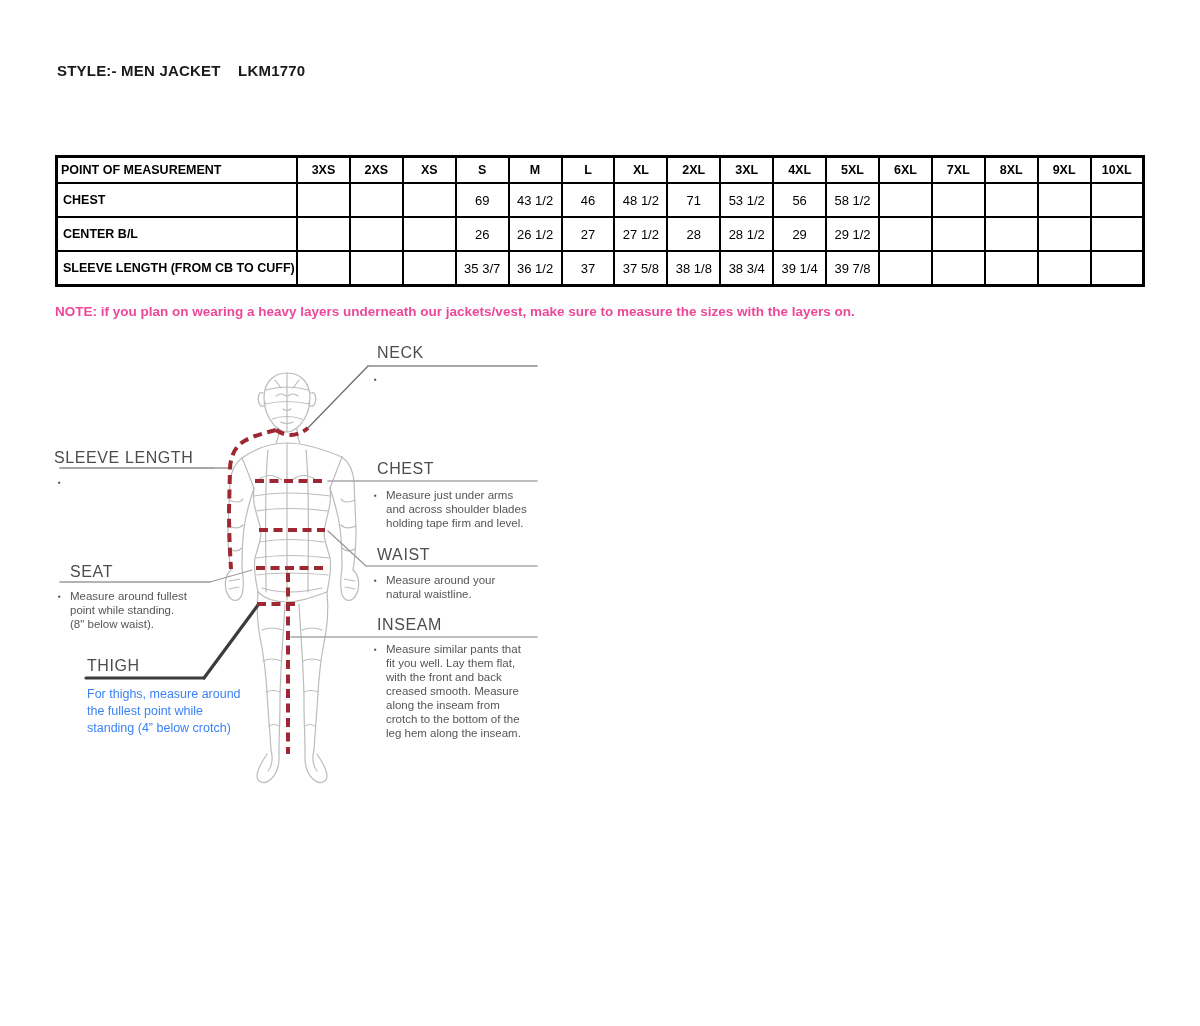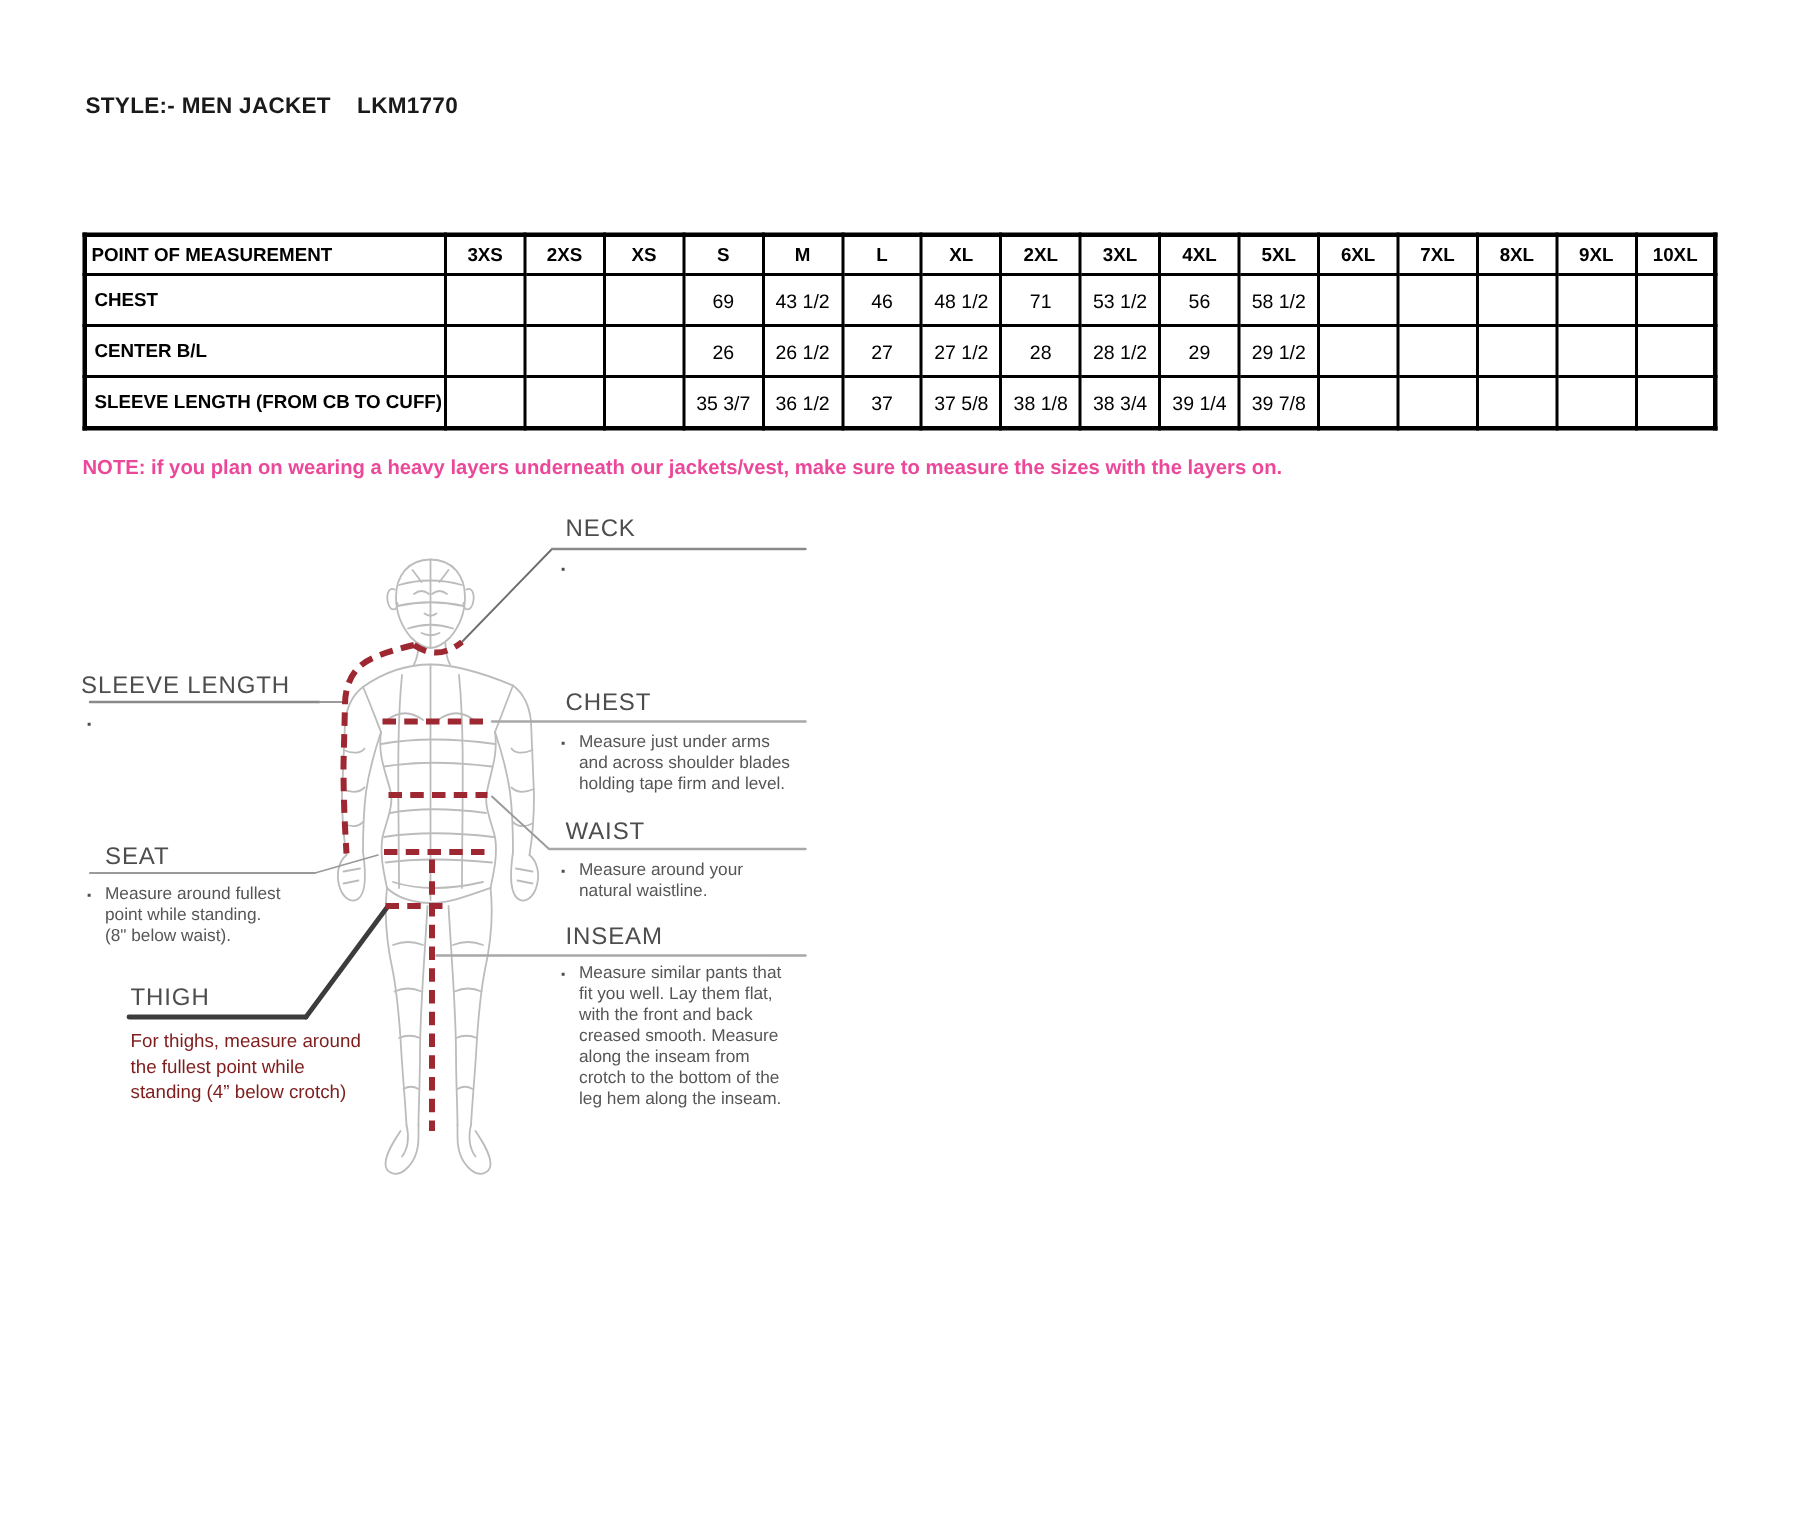--- a/index.html
+++ b/index.html
@@ -20,21 +20,21 @@
   .size-table thead th:first-child{text-align:left;padding-left:3px;}
 
   
   .diagram{position:absolute;left:0;top:330px;width:580px;height:480px;}
   .diagram svg{position:absolute;left:0;top:0;}
   .g-head{position:absolute;font-size:16px;letter-spacing:0.6px;color:#4d4d4d;
           font-weight:normal;white-space:nowrap;}
   .g-desc{position:absolute;display:flex;align-items:flex-start;width:200px;}
   .g-desc .bullet{font-size:8px;line-height:14px;color:#4d4d4d;width:12px;flex:0 0 12px;padding-top:1px;}
   .g-desc .txt{font-size:11.5px;line-height:14px;color:#565656;white-space:pre-line;}
-  .thigh-desc .txt{font-size:12.5px;line-height:17px;color:#7f1d1d;}
+  .thigh-desc .txt{font-size:12.5px;line-height:17px;color:#3b82f6;}
 
   
   .h-neck{left:377px;top:14px;}     .d-neck{left:374px;top:42px;}
   .h-sleeve{left:54px;top:119px;}   .d-sleeve{left:58px;top:145px;}
   .h-chest{left:377px;top:130px;}   .d-chest{left:374px;top:158px;}
   .h-waist{left:377px;top:216px;}   .d-waist{left:374px;top:243px;}
   .h-seat{left:70px;top:233px;}     .d-seat{left:58px;top:259px;}
   .h-inseam{left:377px;top:286px;}  .d-inseam{left:374px;top:312px;}
   .h-thigh{left:87px;top:327px;}    .d-thigh{left:87px;top:356px;width:160px;}
 </style>

